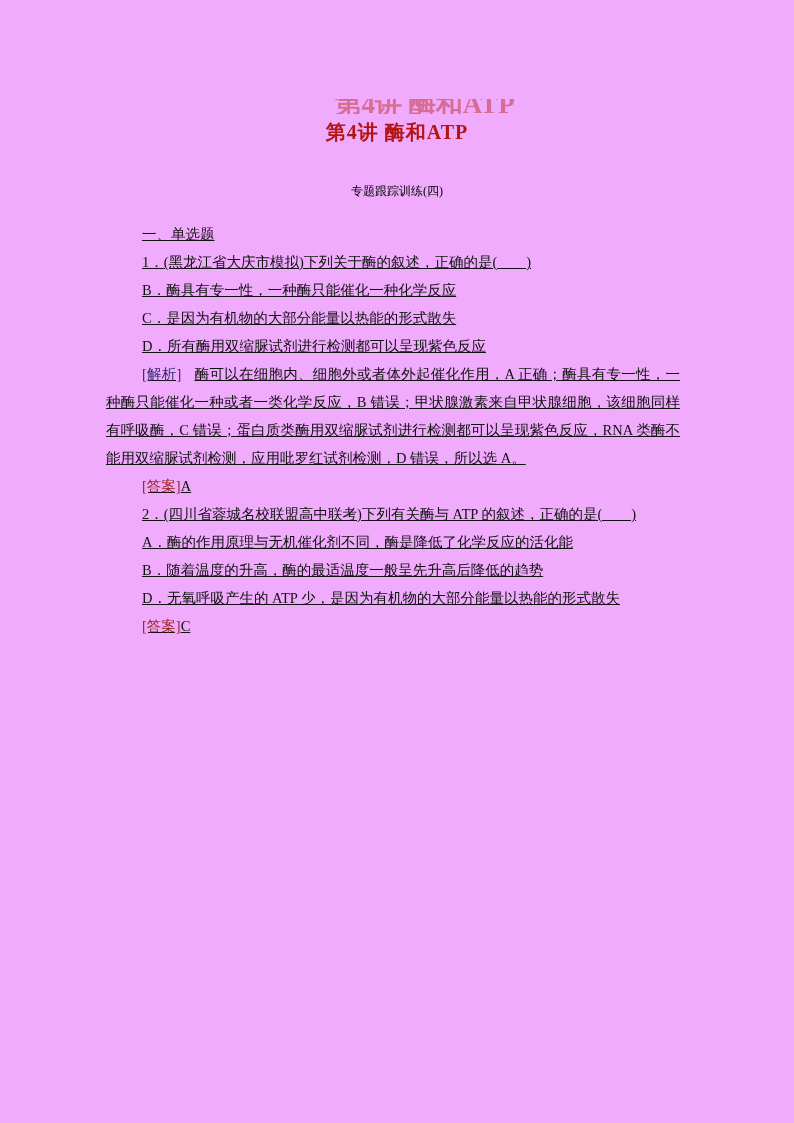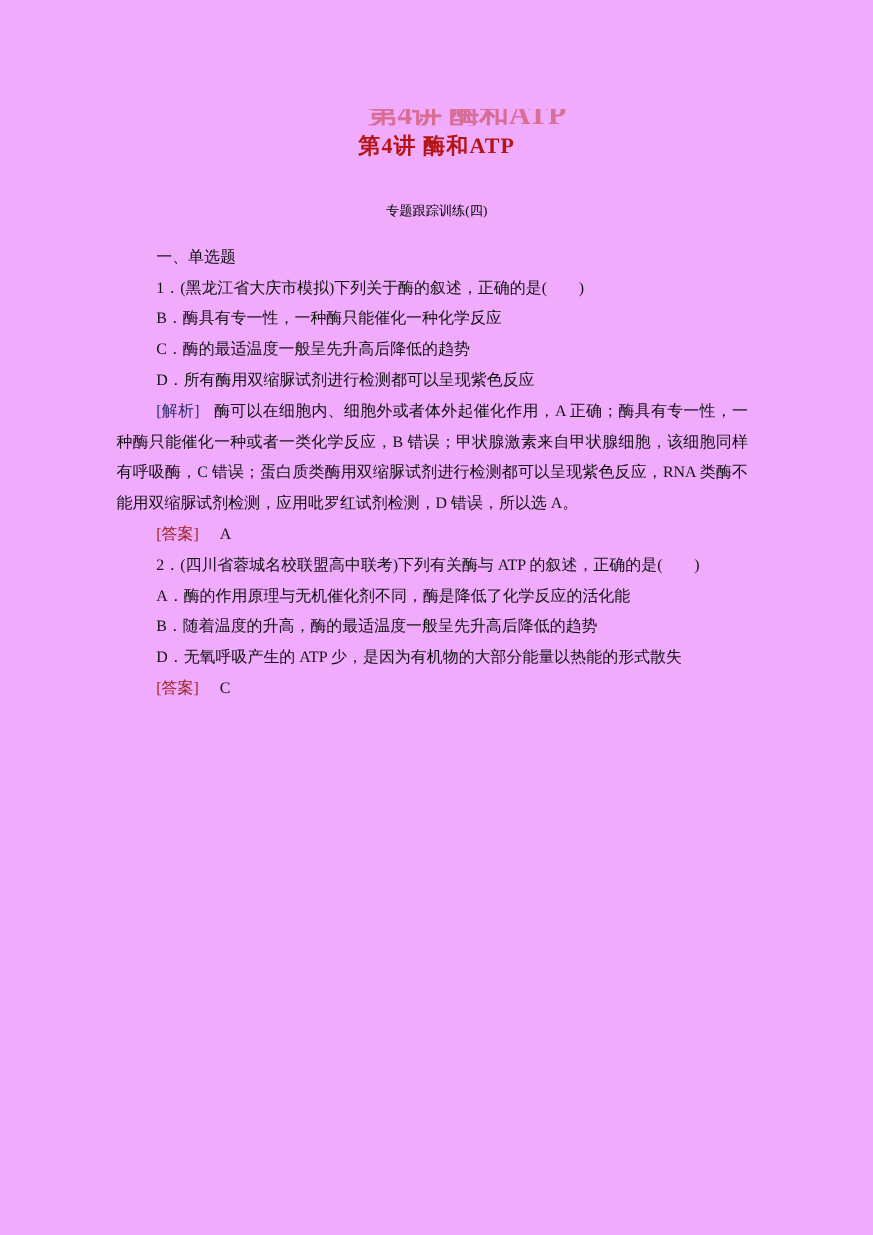--- a/index.html
+++ b/index.html
@@ -49,33 +49,33 @@
     color: #000000;
   }
   .content {
     position: absolute;
     top: 220px;
     left: 106px;
     width: 574px;
     font-size: 14.5px;
     line-height: 28px;
     color: #111111;
+    text-decoration: underline;
   }
   .para {
     margin: 0;
     text-indent: 36px;
   }
   .just { text-align: justify; text-justify: inter-ideograph; }
   .analysis-label {
     color: #2d2d6b;
     margin-right: 13px;
   }
   .answer-label {
     color: #992121;
-    margin-right: 19px;
   }
   .answer-value { color: #111111; }
 </style>
 </head>
 <body>
 
 <div class="page">
 
   <div class="remnant">
     <span class="remnant-text">第4讲 酶和ATP</span>
@@ -84,21 +84,21 @@
   <div class="title">第4讲 酶和ATP</div>
 
   <div class="subtitle">专题跟踪训练(四)</div>
 
   <div class="content">
 
     <p class="para">一、单选题</p>
 
     <p class="para just"><span>1．</span><span>(黑龙江省大庆市模拟)下列关于酶的叙述，正确的是(　　)</span></p>
     <p class="para">B．酶具有专一性，一种酶只能催化一种化学反应</p>
-    <p class="para">C．酶的最适温度一般呈先升高后降低的趋势</p>
+    <p class="para">C．是因为有机物的大部分能量以热能的形式散失</p>
     <p class="para">D．所有酶用双缩脲试剂进行检测都可以呈现紫色反应</p>
     <p class="para just"><span class="analysis-label">[解析]</span><span>酶可以在细胞内、细胞外或者体外起催化作用，A 正确；酶具有专一性，一种酶只能催化一种或者一类化学反应，B 错误；甲状腺激素来自甲状腺细胞，该细胞同样有呼吸酶，C 错误；蛋白质类酶用双缩脲试剂进行检测都可以呈现紫色反应，RNA 类酶不能用双缩脲试剂检测，应用吡罗红试剂检测，D 错误，所以选 A。</span></p>
     <p class="para"><span class="answer-label">[答案]</span><span class="answer-value">A</span></p>
 
     <p class="para just"><span>2．</span><span>(四川省蓉城名校联盟高中联考)下列有关酶与 ATP 的叙述，正确的是(　　)</span></p>
     <p class="para">A．酶的作用原理与无机催化剂不同，酶是降低了化学反应的活化能</p>
     <p class="para">B．随着温度的升高，酶的最适温度一般呈先升高后降低的趋势</p>
     <p class="para">D．无氧呼吸产生的 ATP 少，是因为有机物的大部分能量以热能的形式散失</p>
     <p class="para"><span class="answer-label">[答案]</span><span class="answer-value">C</span></p>
 

